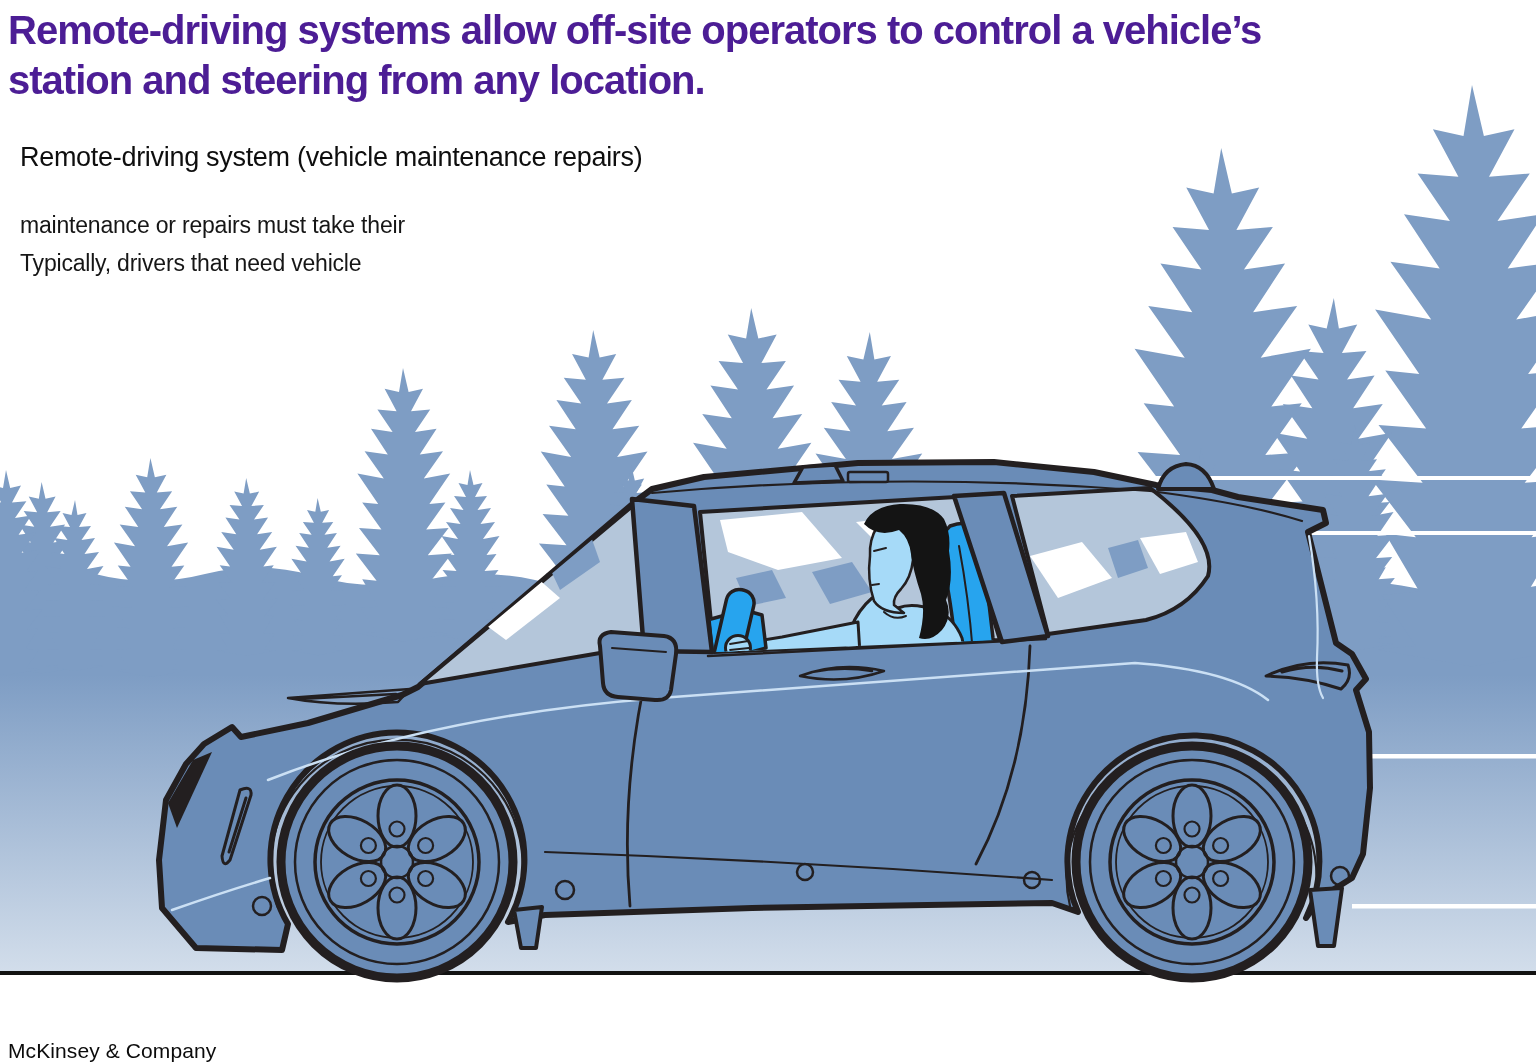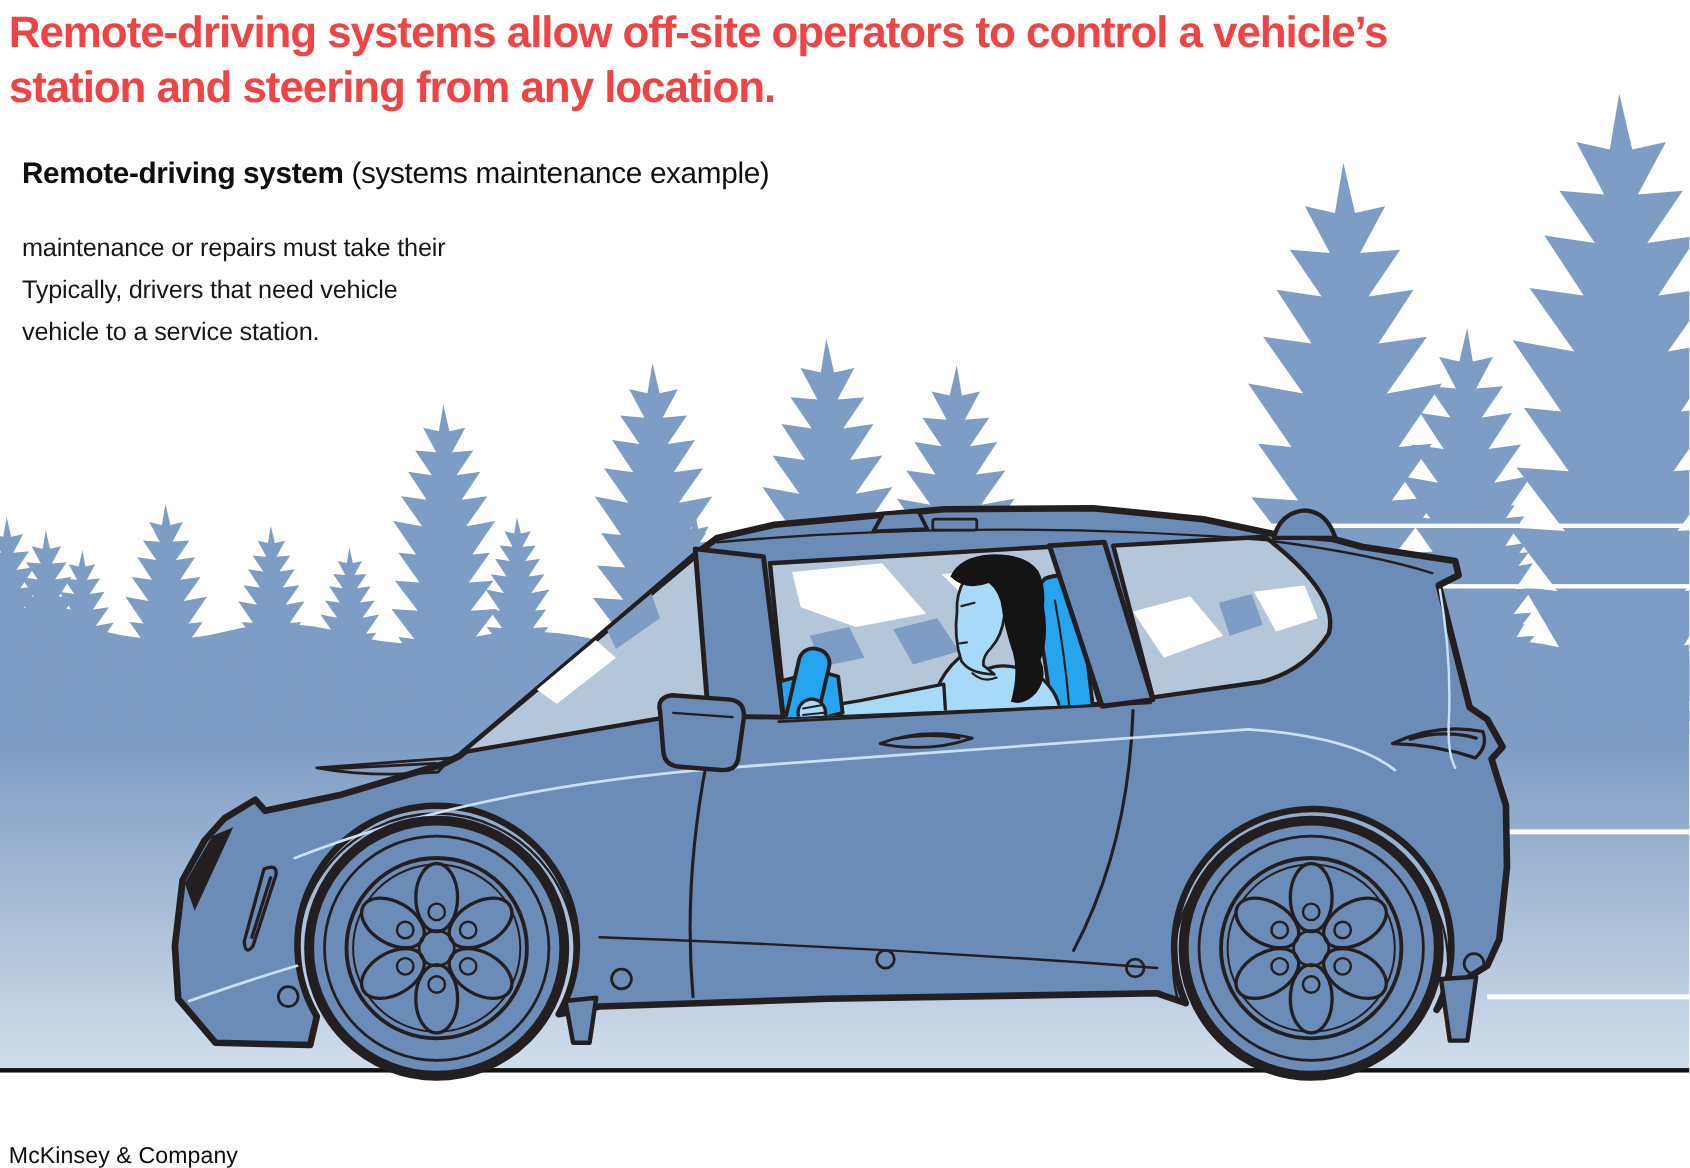--- a/index.html
+++ b/index.html
@@ -3,24 +3,24 @@
 <meta charset="utf-8">
 <style>
   html,body{margin:0;padding:0;background:#fff;}
   .page{
     position:relative;width:1536px;height:1062px;background:#ffffff;overflow:hidden;
     font-family:"Liberation Sans", sans-serif;color:#111;
   }
   .illustration{position:absolute;left:0;top:0;width:1536px;height:1062px;}
   .headline{
     position:absolute;left:8px;top:5px;width:1480px;
-    font-size:40px;font-weight:700;line-height:50px;letter-spacing:-1px;color:#ef4444;
+    font-size:40px;font-weight:700;line-height:50px;letter-spacing:-1px;color:#4c1d95;
   }
   .subtitle{position:absolute;left:20px;top:142px;font-size:27px;color:#0e0e0e;letter-spacing:-0.3px;}
-  .subtitle .bold{font-weight:700;}
+  .subtitle .bold{font-weight:400;}
   .desc{position:absolute;left:20px;top:206px;font-size:23px;line-height:38px;color:#161616;letter-spacing:-0.2px;}
   .brand{position:absolute;left:8px;top:1004px;font-size:21px;font-weight:500;color:#0b0b0b;letter-spacing:0.1px;margin-top:35px;}
 </style>
 </head>
 <body>
 
 <div class="page">
 
   <svg class="illustration" viewBox="0 0 1536 1062" width="1536" height="1062" xmlns="http://www.w3.org/2000/svg">
     <defs>
@@ -203,23 +203,22 @@
       </g>
     </g>
   </svg>
 
   <div class="headline">
     <div>Remote-driving systems allow off-site operators to control a vehicle’s</div>
     <div>station and steering from any location.</div>
   </div>
 
   <div class="subtitle">
-    <span class="bold">Remote-driving system</span><span> (systems maintenance example)</span>
+    <span class="bold">Remote-driving system</span><span> (vehicle maintenance repairs)</span>
   </div>
 
   <div class="desc">
     <div>maintenance or repairs must take their</div>
     <div>Typically, drivers that need vehicle</div>
-    <div>vehicle to a service station.</div>
   </div>
 
   <div class="brand">McKinsey &amp; Company</div>
 </div>
 
 </body></html>

